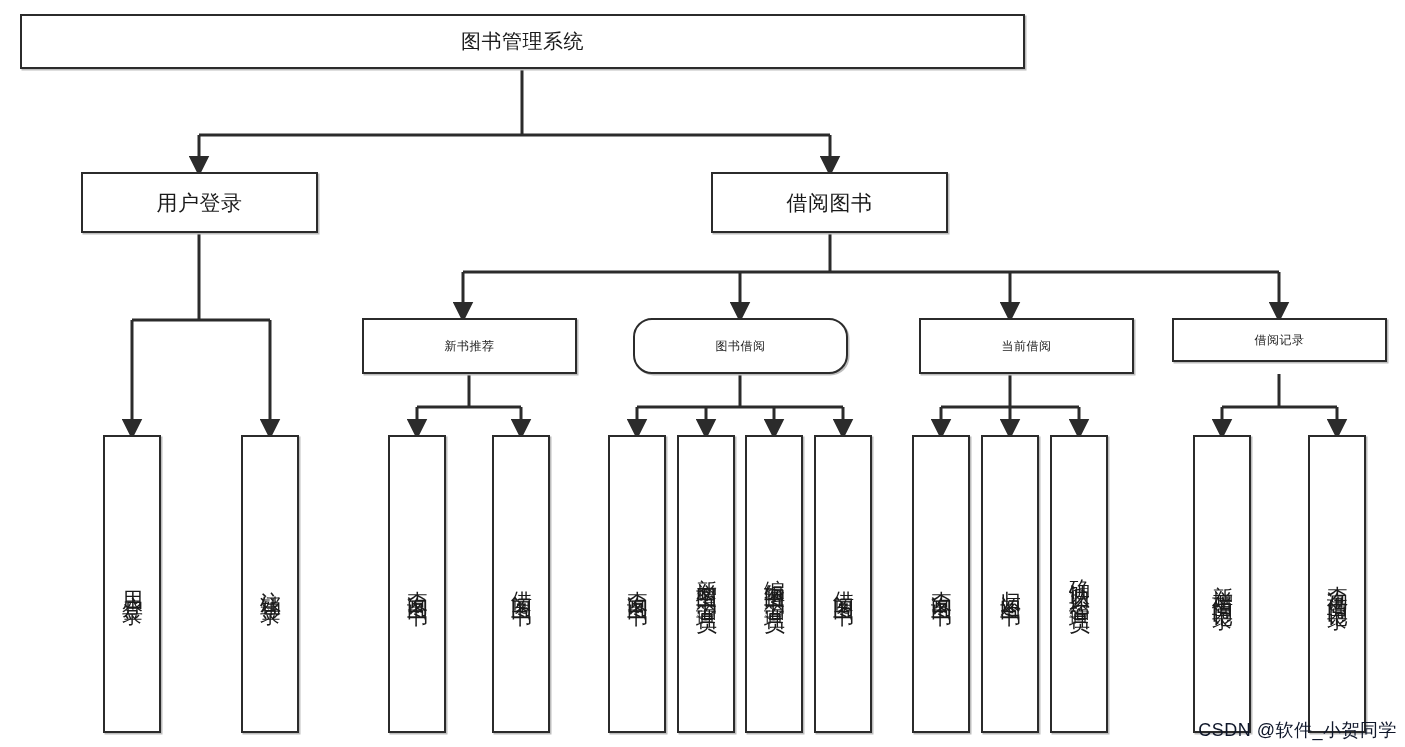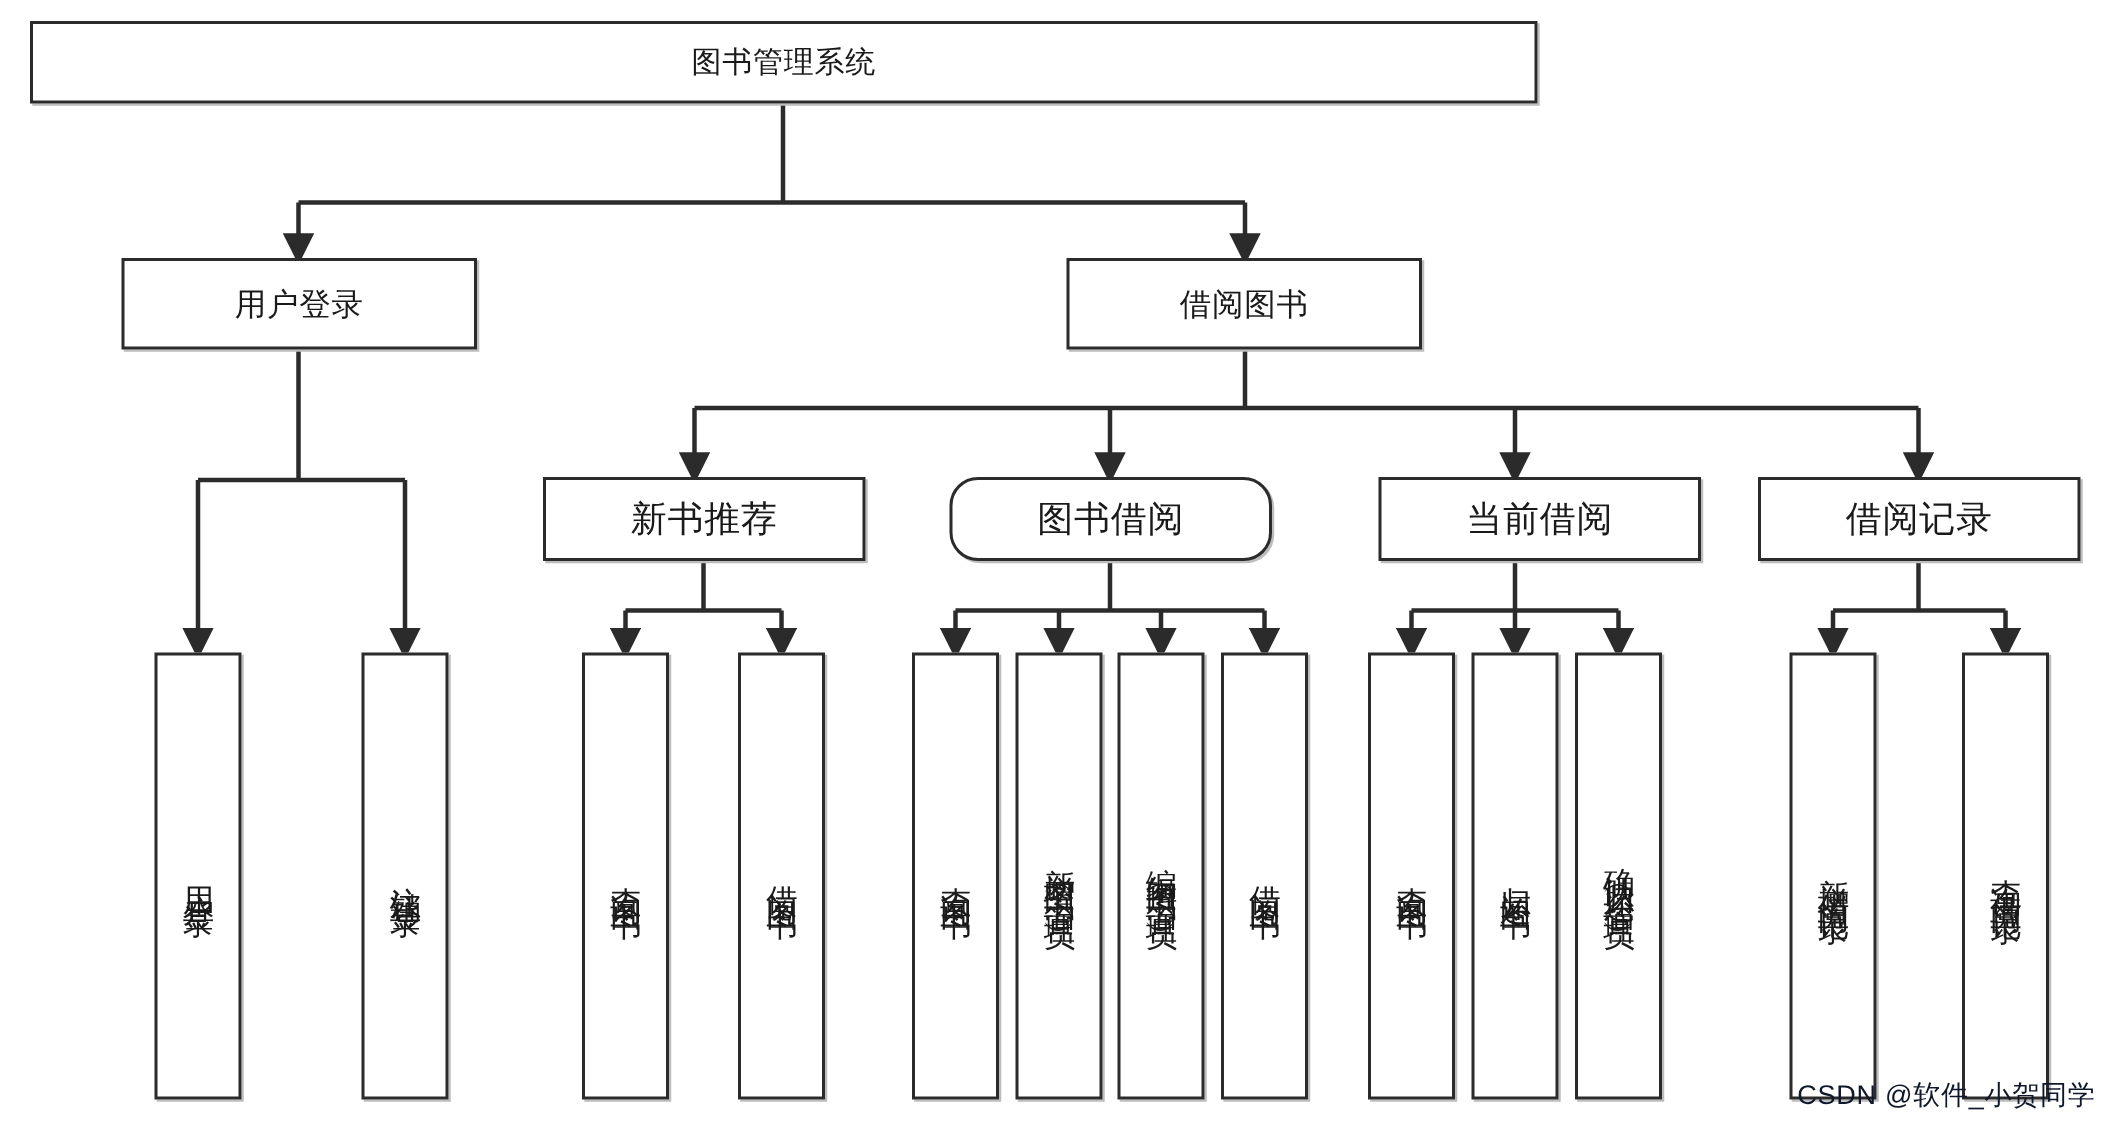--- a/index.html
+++ b/index.html
@@ -39,21 +39,21 @@
     z-index: 2;
   }
   .node .label {
     display: block;
     text-align: center;
     letter-spacing: 0.5px;
     white-space: nowrap;
   }
   .node-root .label { font-size: 20px; }
   .node-branch .label { font-size: 21px; }
-  .node-sub .label { font-size: 24px; }
+  .node-sub .label { font-size: 12px; }
   .node-leaf {
     align-items: center;
     justify-content: center;
     padding-top: 6px;
     padding-bottom: 6px;
   }
   .node-leaf .label {
     writing-mode: vertical-rl;
     text-orientation: upright;
     -webkit-writing-mode: vertical-rl;
@@ -145,21 +145,21 @@
 
   <div class="node node-sub" style="left:362px; top:318px; width:215px; height:56px;">
     <span class="label">新书推荐</span>
   </div>
   <div class="node node-sub" style="left:633px; top:318px; width:215px; height:56px;border-radius:19px;">
     <span class="label">图书借阅</span>
   </div>
   <div class="node node-sub" style="left:903px; top:318px; width:215px; height:56px;margin-left:16px;">
     <span class="label">当前借阅</span>
   </div>
-  <div class="node node-sub" style="left:1172px; top:318px; width:215px; height:56px;">
+  <div class="node node-sub" style="left:1172px; top:318px; width:215px; height:44px;">
     <span class="label">借阅记录</span>
   </div>
 
   <div class="node node-leaf" style="left:103px; top:435px; width:58px; height:298px;">
     <span class="label">用户登录</span>
   </div>
   <div class="node node-leaf" style="left:241px; top:435px; width:58px; height:298px;">
     <span class="label">注销登录</span>
   </div>
 

